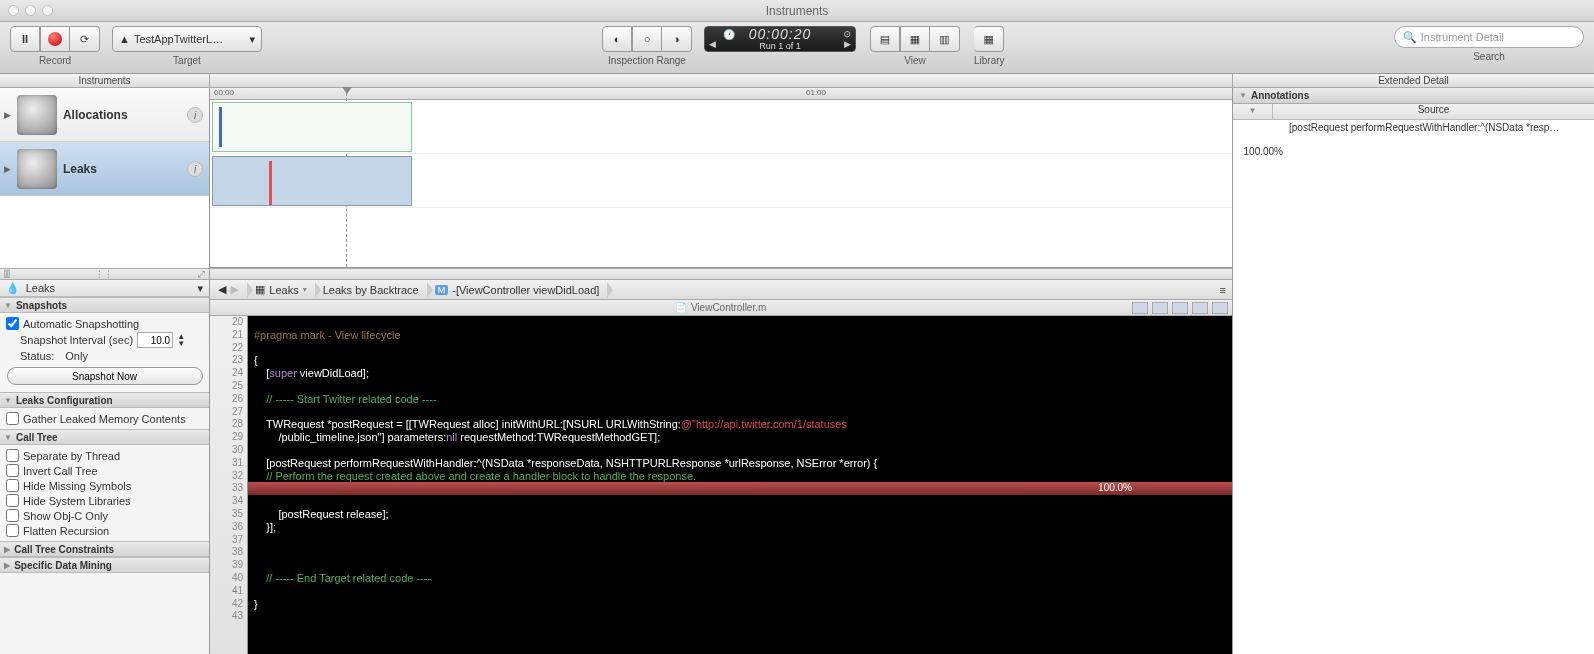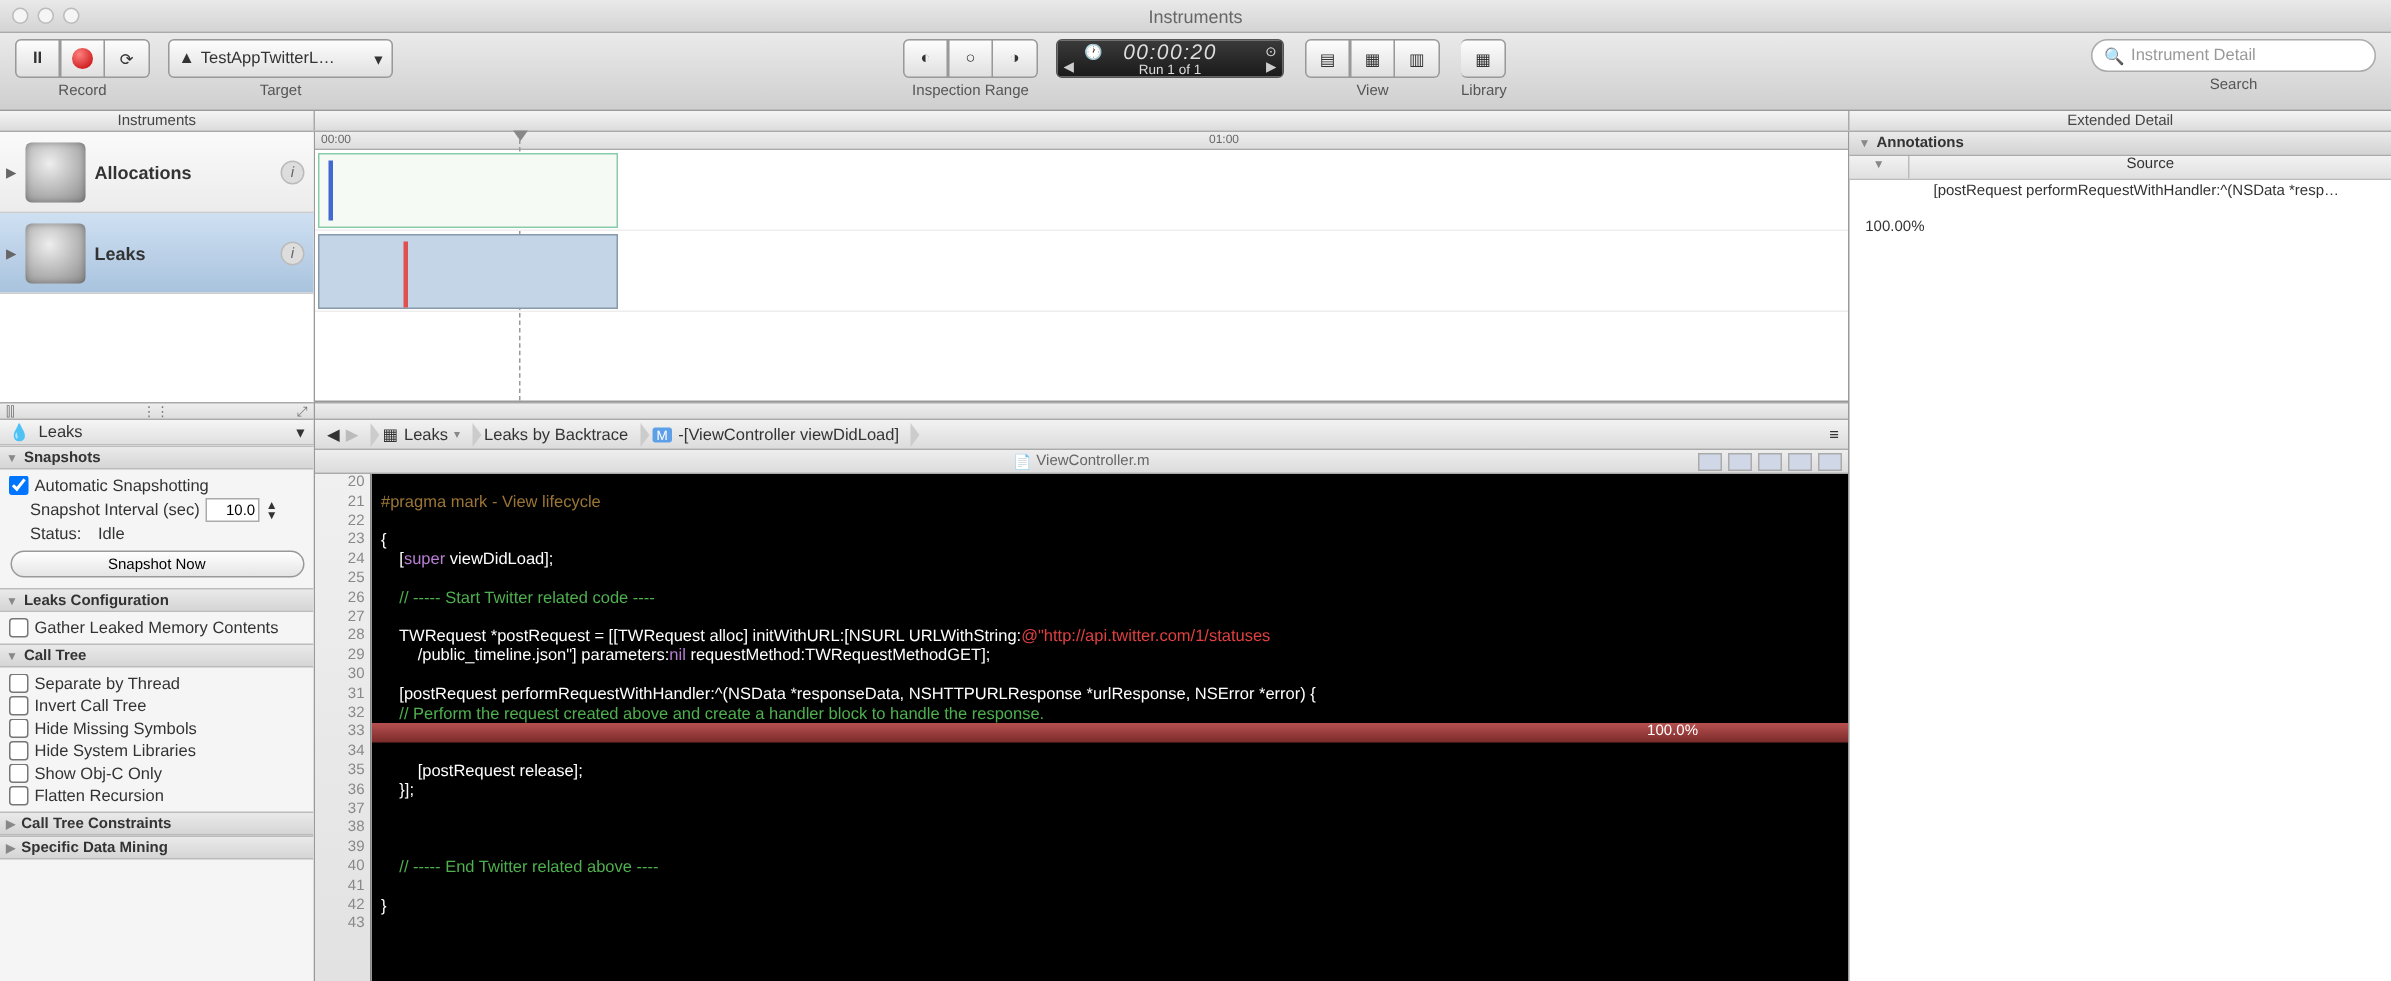--- a/index.html
+++ b/index.html
@@ -220,21 +220,21 @@
             <input type="checkbox" checked="" style="">
             <span>Automatic Snapshotting</span>
           </div>
         <div class="chkrow">
           <span style="margin-left:14px;">Snapshot Interval (sec)</span>
           <input class="mini-input" value="10.0" style="">
           <span style="font-size:8px;line-height:7px;">▲<br>▼</span>
         </div>
         <div class="chkrow" style="margin-left:14px;">
           <span>Status:</span>&nbsp;
-          <span>Idle</span>
+          <span>Only</span>
         </div>
         <button class="snapshot-btn">Snapshot Now</button>
       </div>
       <div class="section-hdr">
           <span class="tri">▼</span>
           <span>Leaks Configuration</span>
         </div>
       <div class="section-body">
         <div class="chkrow">
             <input type="checkbox" style="">
@@ -378,21 +378,21 @@
           <div class="cl"></div>
           <div class="cl" style="position: relative; z-index: 2;">    [postRequest performRequestWithHandler:^(NSData *responseData, NSHTTPURLResponse *urlResponse, NSError *error) {</div>
           <div class="cl">    <span class="c-green">// Perform the request created above and create a handler block to handle the response.</span></div>
           <div class="cl">        NSLog(<span class="c-red">@"in performrequest"</span>);</div>
           <div class="cl"></div>
           <div class="cl">        [postRequest release];</div>
           <div class="cl">    }];</div>
           <div class="cl"></div>
           <div class="cl"></div>
           <div class="cl"></div>
-          <div class="cl">    <span class="c-green">// ----- End Twitter related above ----</span></div>
+          <div class="cl">    <span class="c-green">// ----- End Target related code ----</span></div>
           <div class="cl"></div>
           <div class="cl">}</div>
           <div class="hl-pct" style="top: 166.4px;">100.0%</div>
         </div>
     </div>
   </div>
 
   <div class="rightcol">
     <div class="rc-hdr">
         <span class="tri">▼</span>

